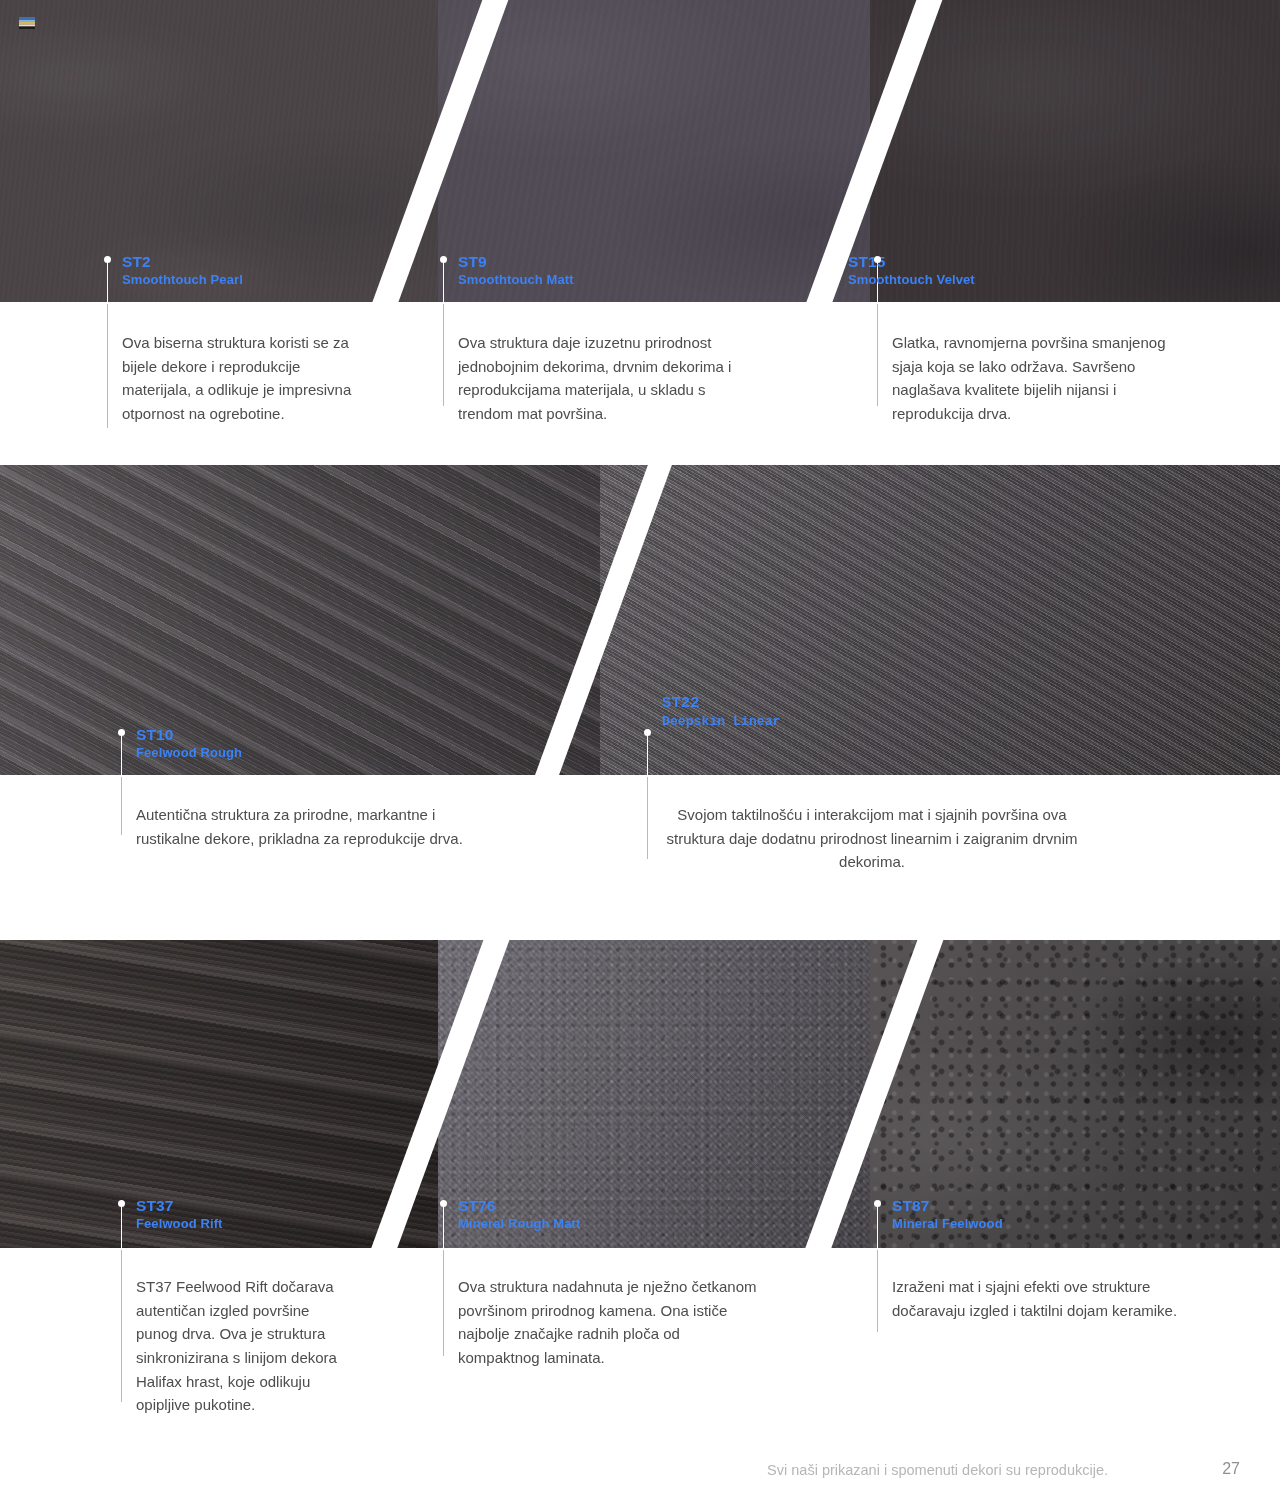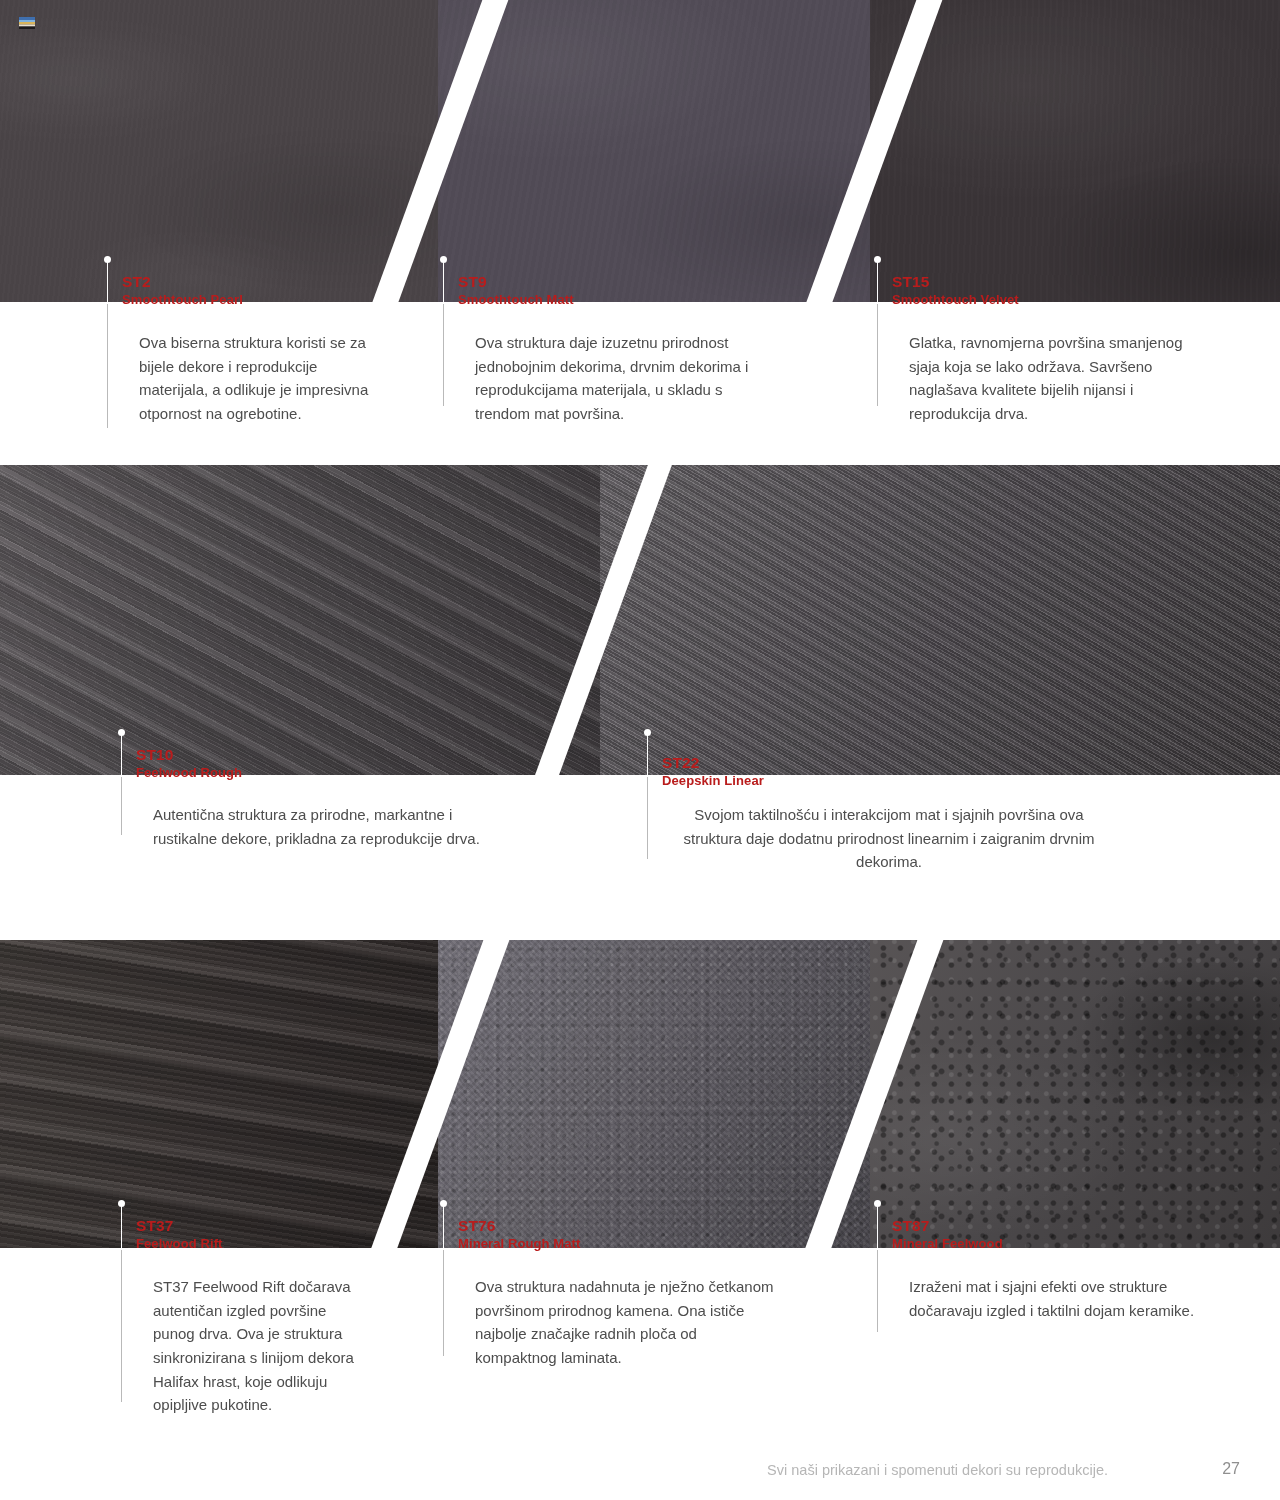--- a/index.html
+++ b/index.html
@@ -44,23 +44,22 @@
     background: #ffffff;
     transform: skewX(-20deg);
     z-index: 5;
     pointer-events: none;
   }
 
   
   .caption {
     position: absolute;
     z-index: 8;
-    color: #b91c1c;
+    color: #3b82f6;
     line-height: 1.28;
-    margin-top: 20px;
   }
   .caption .code {
     font-size: 15.5px;
     font-weight: bold;
     letter-spacing: .1px;
     display: block;
   }
   .caption .name {
     font-size: 13px;
     font-weight: bold;
@@ -89,21 +88,20 @@
     z-index: 2;
   }
 
   
   .desc {
     position: absolute;
     font-size: 15px;
     line-height: 1.58;
     color: #4d4d4d;
     z-index: 3;
-    margin-left: 17px;
   }
 
   
   .footer {
     position: absolute;
     left: 0; right: 0;
     bottom: 22px;
     height: 24px;
     z-index: 10;
   }
@@ -268,21 +266,21 @@
 <div class="pin-line-dark" style="left:443px; top:304px; height:102px;"></div>
 <div class="caption" style="left:458px; top:252px;">
   <span class="code">ST9</span>
   <span class="name">Smoothtouch Matt</span>
 </div>
 <p class="desc" style="left:458px; top:316px; width:292px;">Ova struktura daje izuzetnu prirodnost jednobojnim dekorima, drvnim dekorima i reprodukcijama materijala, u skladu s trendom mat površina.</p>
 
 <div class="pin-dot" style="left:874px; top:256px;"></div>
 <div class="pin-line" style="left:877px; top:260px; height:44px;"></div>
 <div class="pin-line-dark" style="left:877px; top:304px; height:102px;"></div>
-<div class="caption" style="left:892px; top:252px;">
+<div class="caption" style="left:848px; top:252px;">
   <span class="code">ST15</span>
   <span class="name">Smoothtouch Velvet</span>
 </div>
 <p class="desc" style="left:892px; top:316px; width:296px;">Glatka, ravnomjerna površina smanjenog sjaja koja se lako održava. Savršeno naglašava kvalitete bijelih nijansi i reprodukcija drva.</p>
 
 <section class="texture-row" style="top:465px; height:310px;">
 
   <div class="panel" style="left:0; width:600px;">
     <div class="tex tex-st10"></div>
   </div>
@@ -298,21 +296,21 @@
 <div class="pin-line-dark" style="left:121px; top:777px; height:58px;"></div>
 <div class="caption" style="left:136px; top:725px;">
   <span class="code">ST10</span>
   <span class="name">Feelwood Rough</span>
 </div>
 <p class="desc" style="left:136px; top:788px; width:340px;">Autentična struktura za prirodne, markantne i rustikalne dekore, prikladna za reprodukcije drva.</p>
 
 <div class="pin-dot" style="left:644px; top:729px;"></div>
 <div class="pin-line" style="left:647px; top:733px; height:44px;"></div>
 <div class="pin-line-dark" style="left:647px; top:777px; height:82px;"></div>
-<div class="caption" style="left:662px; top:733px;">
+<div class="caption" style="left:662px; top:694px;font-family:Liberation Mono, monospace;">
   <span class="code">ST22</span>
   <span class="name">Deepskin Linear</span>
 </div>
 <p class="desc" style="left:662px; top:788px; width:420px;text-align:center;">Svojom taktilnošću i interakcijom mat i sjajnih površina ova struktura daje dodatnu prirodnost linearnim i zaigranim drvnim dekorima.</p>
 
 <section class="texture-row" style="top:940px; height:308px;">
 
   <div class="panel" style="left:0; width:438px;">
     <div class="tex tex-st37"></div>
   </div>

